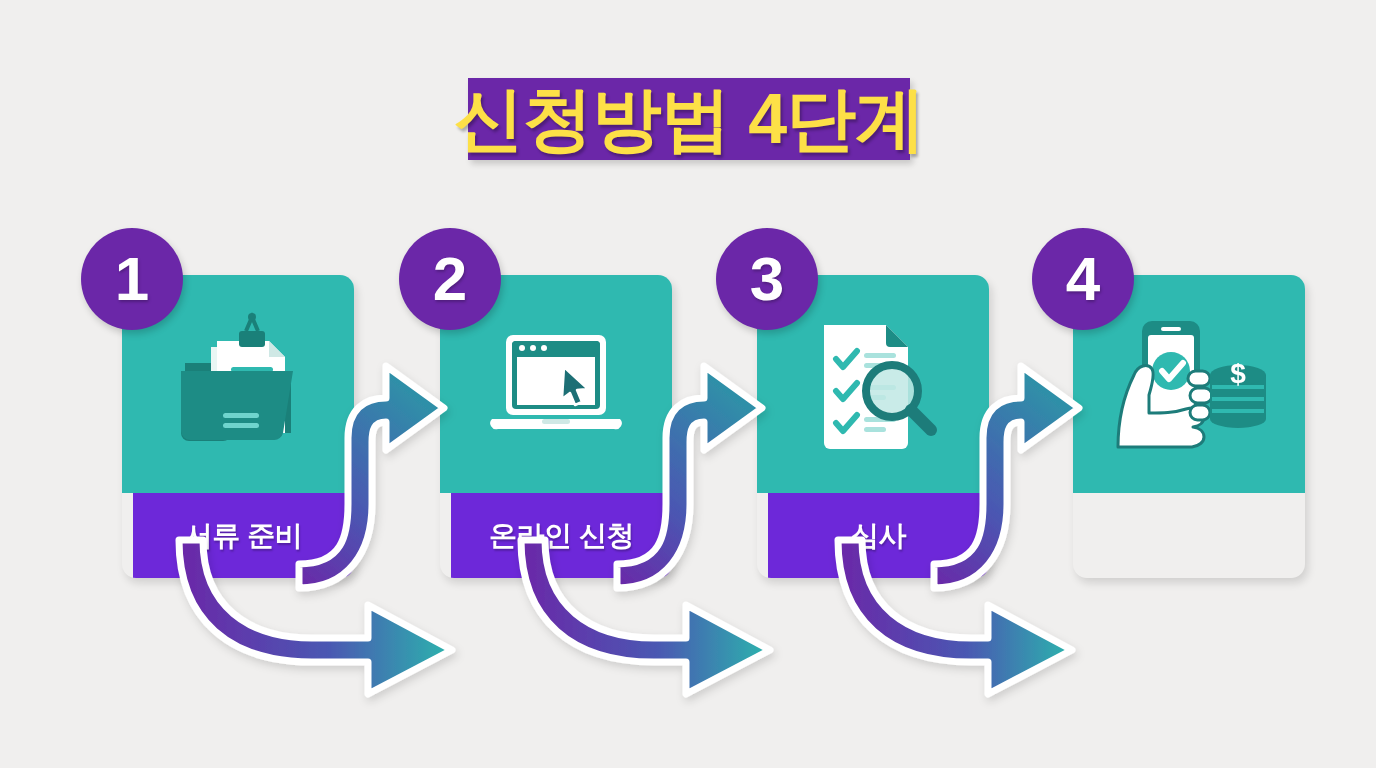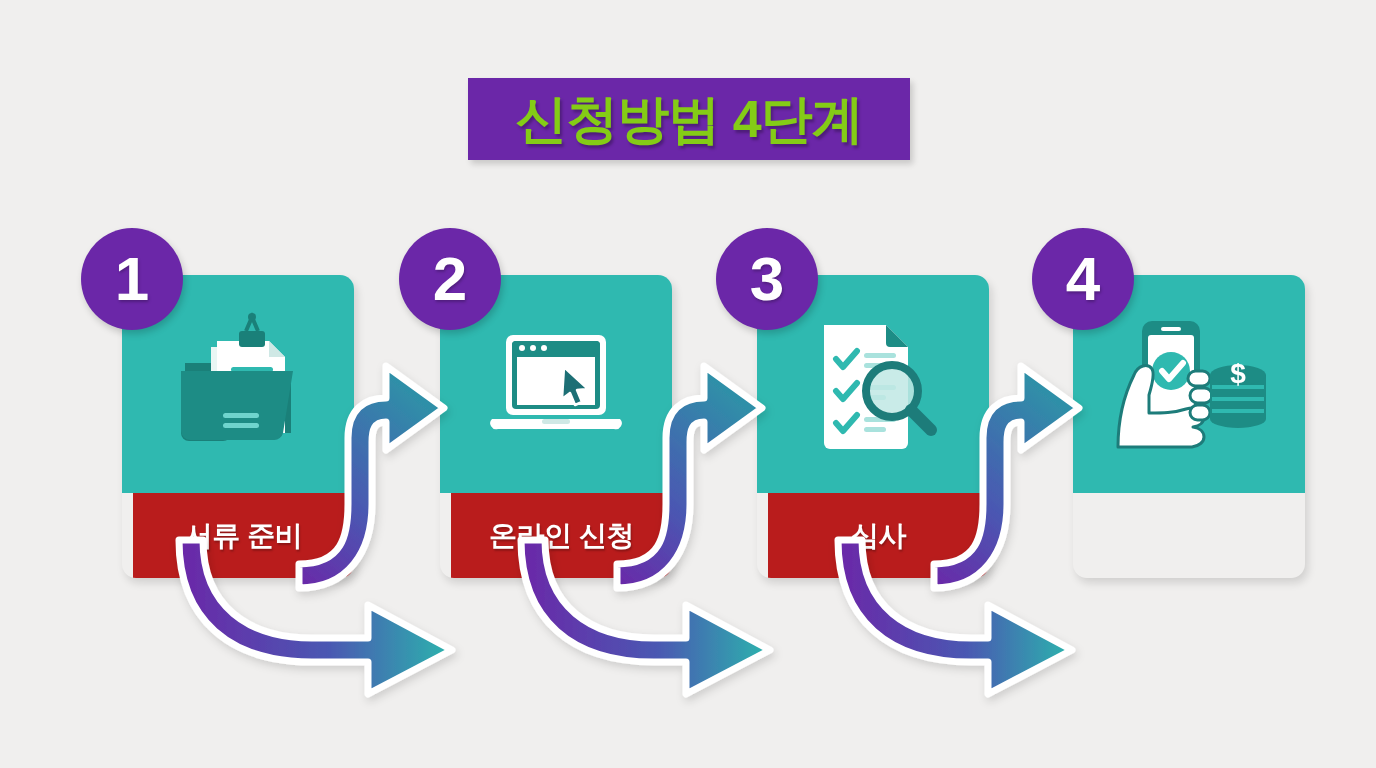--- a/index.html
+++ b/index.html
@@ -27,22 +27,22 @@
     top: 78px;
     width: 442px;
     height: 82px;
     background: #6b27a8;
     display: flex;
     align-items: center;
     justify-content: center;
     box-shadow: 3px 4px 6px rgba(0,0,0,0.16);
   }
   #title-text {
-    color: #84cc16;
-    font-size: 52px;
+    color: #fde047;
+    font-size: 70px;
     font-weight: bold;
     letter-spacing: -1px;
     line-height: 1;
     white-space: nowrap;
     text-shadow: 2px 3px 3px rgba(0,0,0,0.28);
   }
 
   
   .step-card {
     position: absolute;
@@ -59,21 +59,21 @@
     height: 218px;
     background: #2fb9b0;
     display: flex;
     align-items: center;
     justify-content: center;
   }
   .card-bottom {
     position: absolute;
     left: 11px; bottom: 0; right: 0;
     height: 85px;
-    background: #b91c1c;
+    background: #6d28d9;
     display: flex;
     align-items: center;
     justify-content: center;
   }
   .card-label {
     color: #ffffff;
     font-size: 28px;
     font-weight: bold;
     letter-spacing: -0.5px;
     white-space: nowrap;

